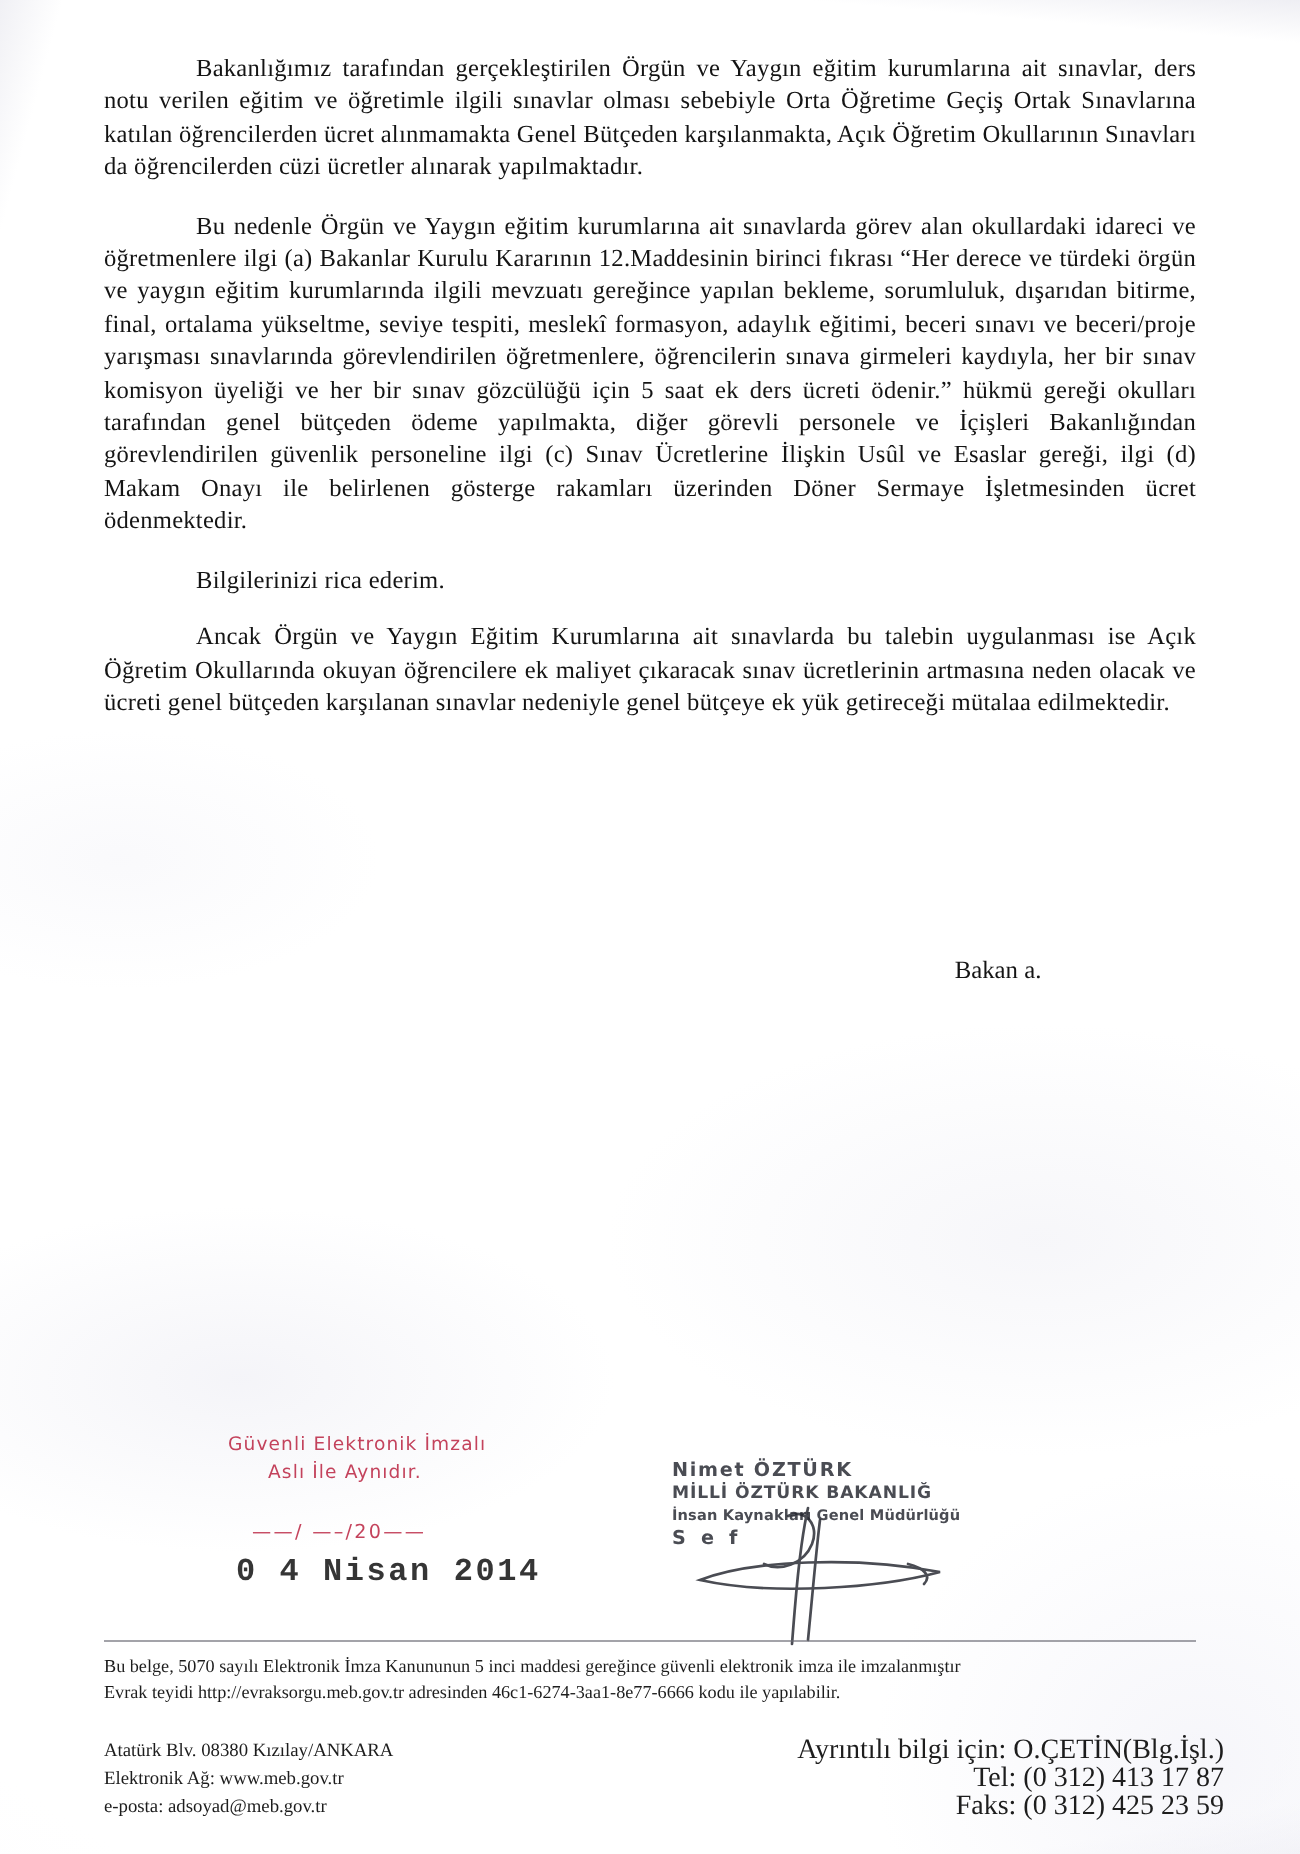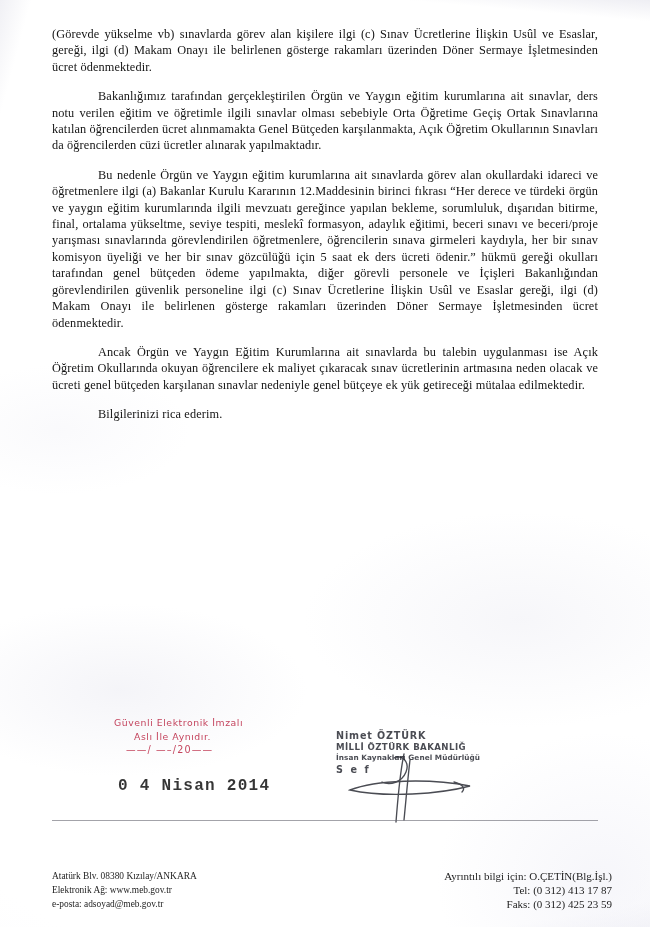--- a/index.html
+++ b/index.html
@@ -82,21 +82,21 @@
     font-size: 9.3px;
     letter-spacing: 0.06em;
     line-height: 13.5px;
     opacity: 0.9;
   }
   #cert-stamp .l1 { padding-left: 2px; }
   #cert-stamp .l2 { padding-left: 22px; }
   #cert-stamp .l3 {
     padding-left: 14px;
     letter-spacing: 0.12em;
-    margin-top: 0;
+    margin-top: 17px;
     font-size: 9.6px;
   }
   
   #stamp-date {
     position: absolute;
     left: 118px;
     top: 777px;
     color: #1a1a1a;
     font-family: Liberation Mono, monospace;
     font-size: 16px;
@@ -172,40 +172,40 @@
     left: 52px;
     top: 869px;
     font-size: 9.4px;
     line-height: 14.2px;
     color: #1d1d1d;
   }
   #footer-contact {
     position: absolute;
     right: 38px;
     top: 869px;
-    font-size: 11px;
+    font-size: 14px;
     line-height: 14.2px;
     color: #1d1d1d;
     text-align: right;
   }
 </style>
 </head>
 <body>
 
 <div id="scan-page">
 
   <div id="doc-body">
-    <p class="para no-indent">(Görevde yükselme vb) sınavlarda görev alan kişilere ilgi (c) Sınav Ücretlerine İlişkin Usûl ve Esaslar, gereği, ilgi (d) Makam Onayı ile belirlenen gösterge rakamları üzerinden Döner Sermaye İşletmesinden ücret ödenmektedir.</p>
     <p class="para">Bakanlığımız tarafından gerçekleştirilen Örgün ve Yaygın eğitim kurumlarına ait sınavlar, ders notu verilen eğitim ve öğretimle ilgili sınavlar olması sebebiyle Orta Öğretime Geçiş Ortak Sınavlarına katılan öğrencilerden ücret alınmamakta Genel Bütçeden karşılanmakta, Açık Öğretim Okullarının Sınavları da öğrencilerden cüzi ücretler alınarak yapılmaktadır.</p>
     <p class="para">Bu nedenle Örgün ve Yaygın eğitim kurumlarına ait sınavlarda görev alan okullardaki idareci ve öğretmenlere ilgi (a) Bakanlar Kurulu Kararının 12.Maddesinin birinci fıkrası “Her derece ve türdeki örgün ve yaygın eğitim kurumlarında ilgili mevzuatı gereğince yapılan bekleme, sorumluluk, dışarıdan bitirme, final, ortalama yükseltme, seviye tespiti, meslekî formasyon, adaylık eğitimi, beceri sınavı ve beceri/proje yarışması sınavlarında görevlendirilen öğretmenlere, öğrencilerin sınava girmeleri kaydıyla, her bir sınav komisyon üyeliği ve her bir sınav gözcülüğü için 5 saat ek ders ücreti ödenir.”  hükmü gereği okulları tarafından genel bütçeden ödeme yapılmakta, diğer görevli personele ve İçişleri Bakanlığından görevlendirilen güvenlik personeline ilgi (c) Sınav Ücretlerine İlişkin Usûl ve Esaslar gereği, ilgi (d) Makam Onayı ile belirlenen gösterge rakamları üzerinden Döner Sermaye İşletmesinden ücret ödenmektedir.</p>
+    <p class="para tight">Bilgilerinizi rica ederim.</p>
     <p class="para">Ancak Örgün ve Yaygın Eğitim Kurumlarına ait sınavlarda bu talebin uygulanması ise Açık Öğretim Okullarında okuyan öğrencilere ek maliyet çıkaracak sınav ücretlerinin artmasına neden olacak ve ücreti genel bütçeden karşılanan sınavlar nedeniyle genel bütçeye ek yük getireceği mütalaa edilmektedir.</p>
-    <p class="para tight">Bilgilerinizi rica ederim.</p>
   </div>
 
   <div id="signature-block">
+    <div>Bakan a.</div>
   </div>
 
   <div id="cert-stamp">
     <div class="l1">Güvenli Elektronik İmzalı</div>
     <div class="l2">Aslı İle Aynıdır.</div>
     <div class="l3">——/ —–/20——</div>
   </div>
   <div id="stamp-date">0 4 Nisan 2014</div>
 
   <div id="officer-stamp">
@@ -219,20 +219,24 @@
     <g fill="none" stroke="#23252e" stroke-width="1.35" stroke-linecap="round" opacity="0.82">
       <path d="M58 6 C 66 2, 74 10, 70 20 C 66 30, 54 34, 46 30"></path>
       <path d="M14 38 C 40 28, 92 26, 134 34 C 104 42, 50 46, 14 38 Z"></path>
       <path d="M68 2 C 64 20, 62 44, 60 70"></path>
       <path d="M74 8 C 72 24, 70 48, 68 68"></path>
       <path d="M118 30 C 126 32, 130 36, 126 40"></path>
     </g>
   </svg>
 
   <div id="footer-rule"></div>
+  <div id="footer-notice">
+    <div>Bu belge, 5070 sayılı Elektronik İmza Kanununun 5 inci maddesi gereğince güvenli elektronik imza ile imzalanmıştır</div>
+    <div>Evrak teyidi http://evraksorgu.meb.gov.tr adresinden 46c1-6274-3aa1-8e77-6666 kodu ile yapılabilir.</div>
+  </div>
 
   <div id="footer-address">
     <div>Atatürk Blv.   08380 Kızılay/ANKARA</div>
     <div>Elektronik Ağ: www.meb.gov.tr</div>
     <div>e-posta: adsoyad@meb.gov.tr</div>
   </div>
 
   <div id="footer-contact">
     <div>Ayrıntılı bilgi için: O.ÇETİN(Blg.İşl.)</div>
     <div>Tel: (0 312) 413 17 87</div>

